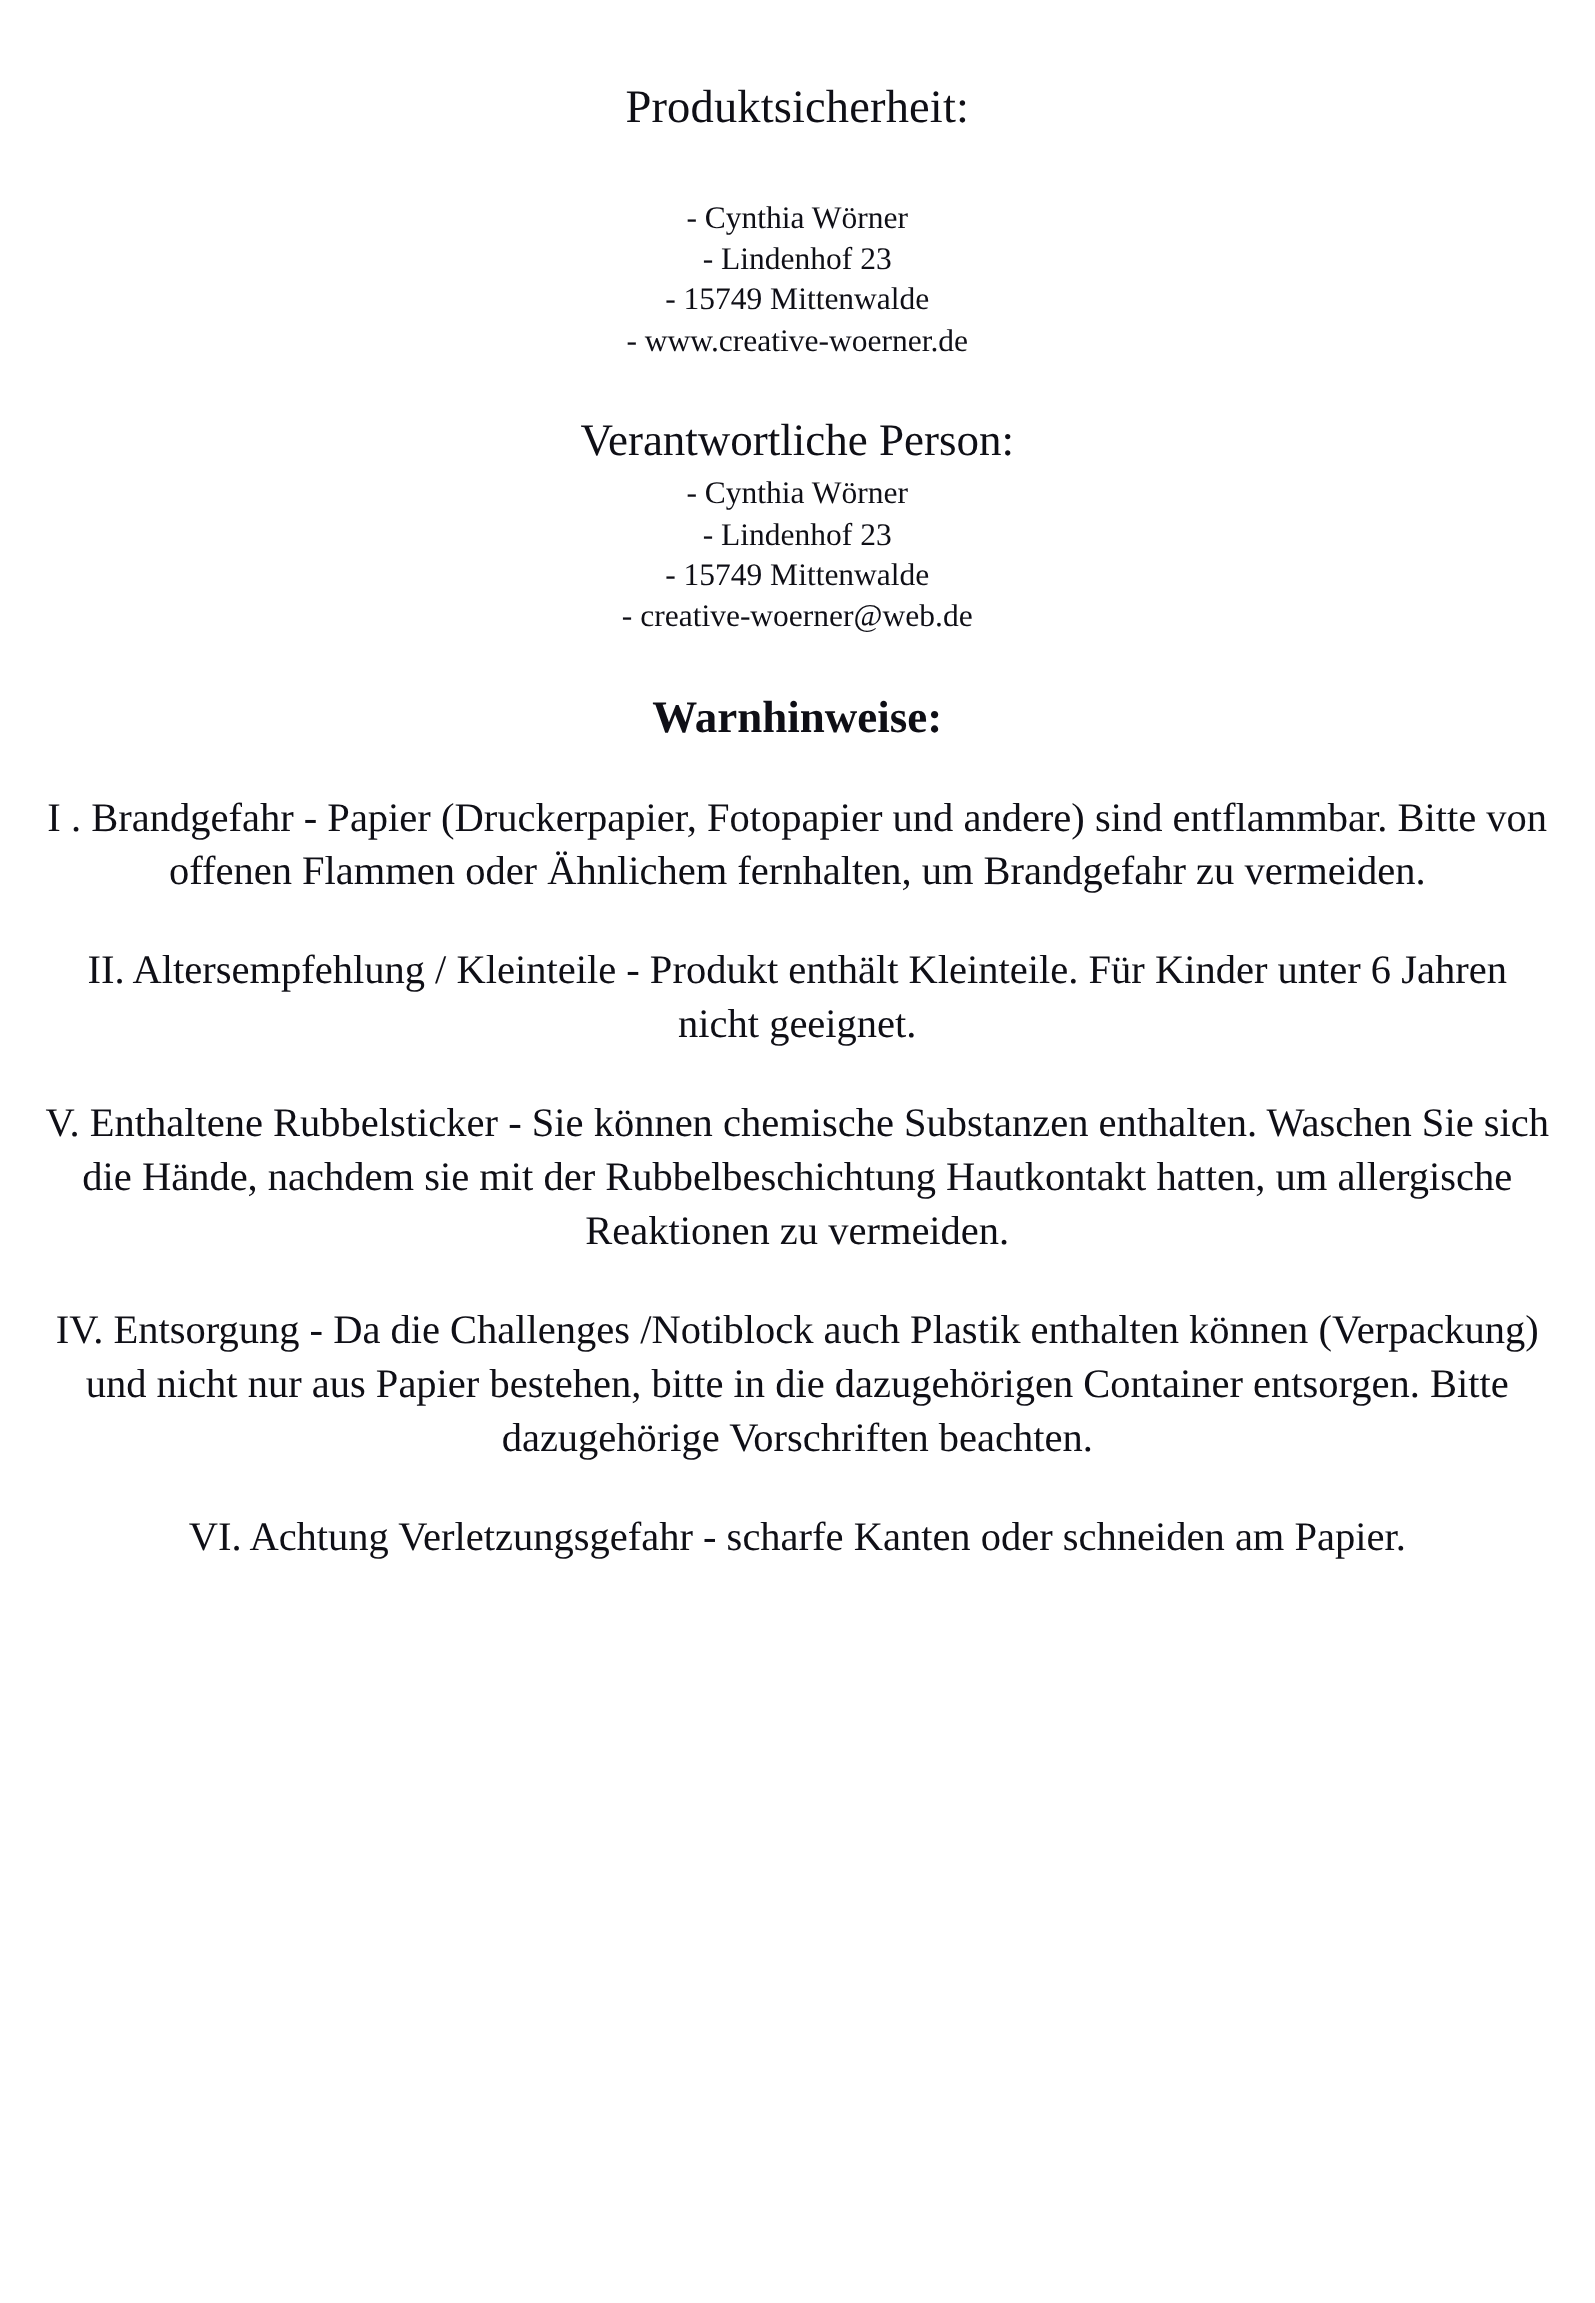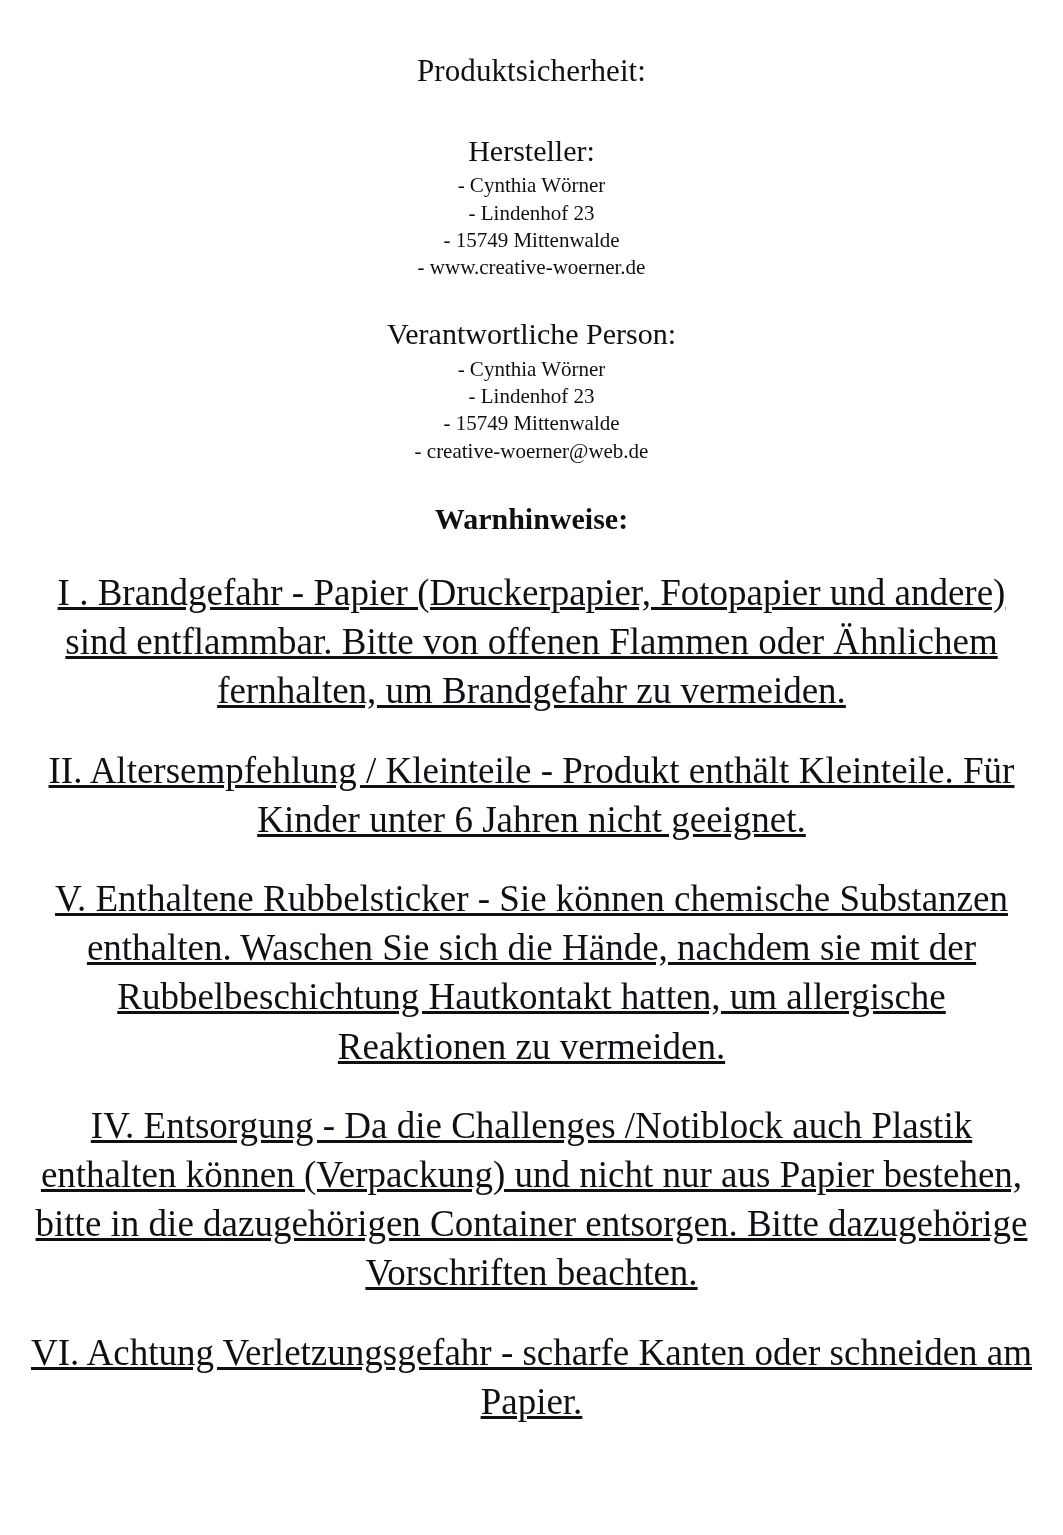--- a/index.html
+++ b/index.html
@@ -42,41 +42,39 @@
     line-height: 1.30;
     font-weight: 400;
   }
   .warn-heading {
     font-size: 30px;
     line-height: 1.3;
     margin: 8px 0 30px 0;
     font-weight: 700;
   }
   .warning {
-    font-size: 37px;
+    font-size: 27px;
     line-height: 1.33;
     margin: 0 0 30px 0;
     padding: 0 8px;
     text-align: center;
     font-weight: 400;
-    text-decoration: underline;
   }
   .warning:last-child {
     margin-bottom: 16px;
   }
 </style>
 </head>
 <body>
 
 <div class="page">
 
   <h1 class="doc-title">Produktsicherheit:</h1>
 
   <section class="block">
-    <div class="block-heading">Hersteller:</div>
     <div class="block-line">- Cynthia Wörner</div>
     <div class="block-line">- Lindenhof 23</div>
     <div class="block-line">- 15749 Mittenwalde</div>
     <div class="block-line">- www.creative-woerner.de</div>
   </section>
 
   <section class="block">
     <div class="block-heading">Verantwortliche Person:</div>
     <div class="block-line">- Cynthia Wörner</div>
     <div class="block-line">- Lindenhof 23</div>

